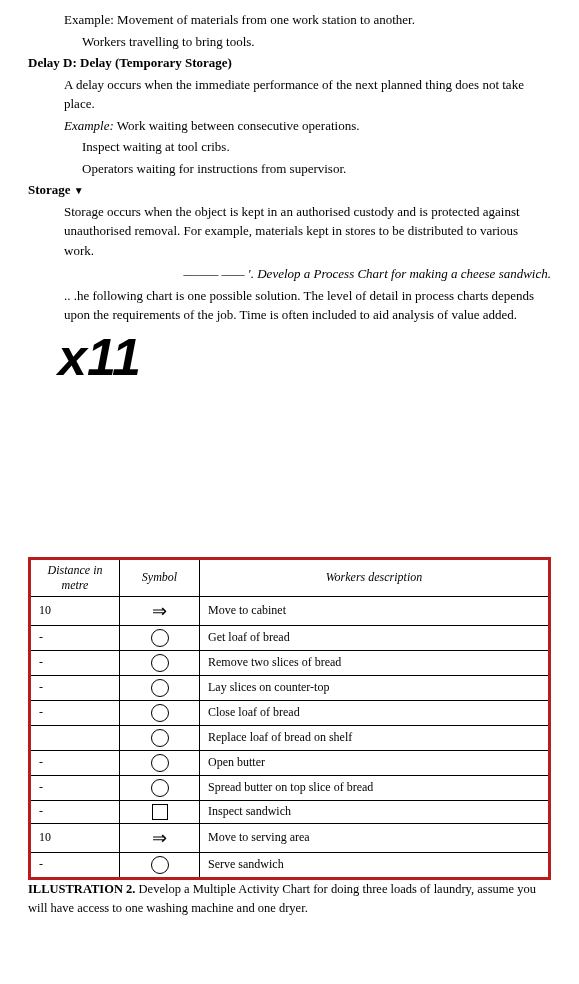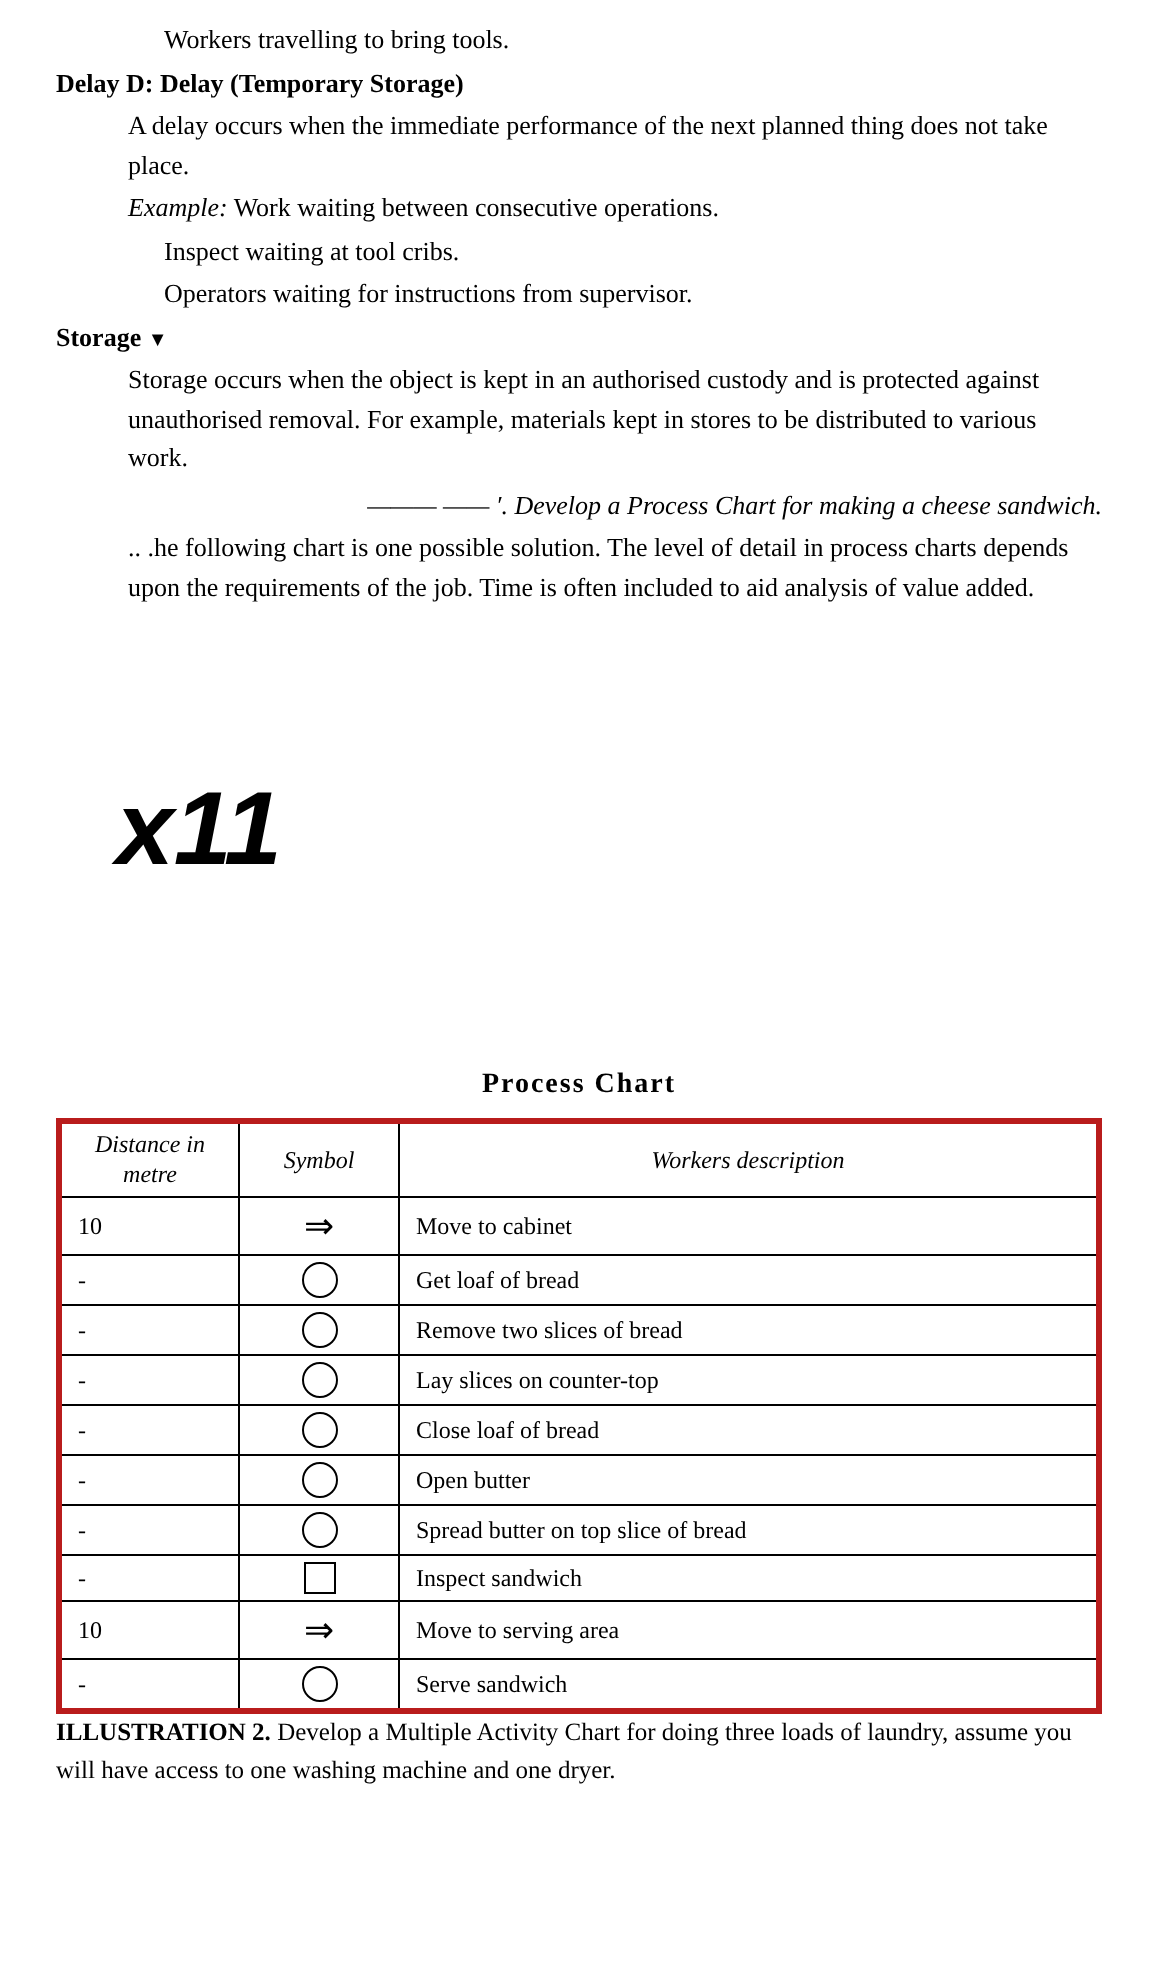--- a/index.html
+++ b/index.html
@@ -12,21 +12,21 @@
       color: #000;
       padding: 10px 28px 20px 28px;
     }
     .italic { font-style: italic; }
     .bold { font-weight: bold; }
     .indent { padding-left: 36px; }
     .indent2 { padding-left: 54px; }
     p { margin-bottom: 2px; line-height: 1.5; }
     .x11-section {
       display: flex;
-      align-items: center;
+      align-items: flex-start;
       justify-content: flex-start;
       height: 220px;
       padding-left: 30px;
     }
     .x11-label {
       font-size: 52px;
       font-weight: bold;
       font-style: italic;
       font-family: Arial, sans-serif;
     }
@@ -94,41 +94,41 @@
     .illustration {
       font-size: 12.5px;
       line-height: 1.5;
     }
     .illustration .bold-inline { font-weight: bold; font-style: normal; }
   </style>
 </head>
 <body>
 
 <div>
+  <p class="indent">Example:  Movement of materials from one work station to another.</p>
   <p class="indent2">Workers travelling to bring tools.</p>
 </div>
 
 <p class="bold">Delay D: Delay (Temporary Storage)</p>
 <p class="indent">A delay occurs when the immediate performance of the next planned thing does not take place.</p>
 <p class="indent"><span class="italic">Example:</span> Work waiting between consecutive operations.</p>
 <p class="indent2">Inspect waiting at tool cribs.</p>
 <p class="indent2">Operators waiting for instructions from supervisor.</p>
 
 <p class="bold">Storage <span style="font-size:10px;">▼</span></p>
 <p class="indent">Storage occurs when the object is kept in an authorised custody and is protected against unauthorised removal. For example, materials kept in stores to be distributed to various work.</p>
 
 <p class="indent italic" style="margin-top:4px;text-align:right;">——— ——    ′. Develop a Process Chart for making a cheese sandwich.</p>
 <p class="indent">.. .he following chart is one possible solution. The level of detail in process charts depends upon the requirements of the job. Time is often included to aid analysis of value added.</p>
 
 <div class="x11-section">
   <span class="x11-label">x11</span>
 </div>
 
 <div class="chart-section">
-  <div class="chart-title">Process  Chart</div>
   <table class="process-chart">
     <thead>
       <tr>
         <th>Distance in metre</th>
         <th>Symbol</th>
         <th>Workers description</th>
       </tr>
     </thead>
     <tbody id="chart-body">
     <tr>
@@ -150,20 +150,25 @@
           <td class="distance">-</td>
           <td class="symbol"><span class="symbol-circle"></span></td>
           <td class="description">Lay slices on counter-top</td>
         </tr>
         <tr>
           <td class="distance">-</td>
           <td class="symbol"><span class="symbol-circle"></span></td>
           <td class="description">Close loaf of bread</td>
         </tr>
         <tr>
+          <td class="distance"></td>
+          <td class="symbol"><span class="symbol-circle"></span></td>
+          <td class="description">Replace loaf of bread on shelf</td>
+        </tr>
+        <tr>
           <td class="distance">-</td>
           <td class="symbol"><span class="symbol-circle"></span></td>
           <td class="description">Open butter</td>
         </tr>
         <tr>
           <td class="distance">-</td>
           <td class="symbol"><span class="symbol-circle"></span></td>
           <td class="description">Spread butter on top slice of bread</td>
         </tr>
         <tr>

